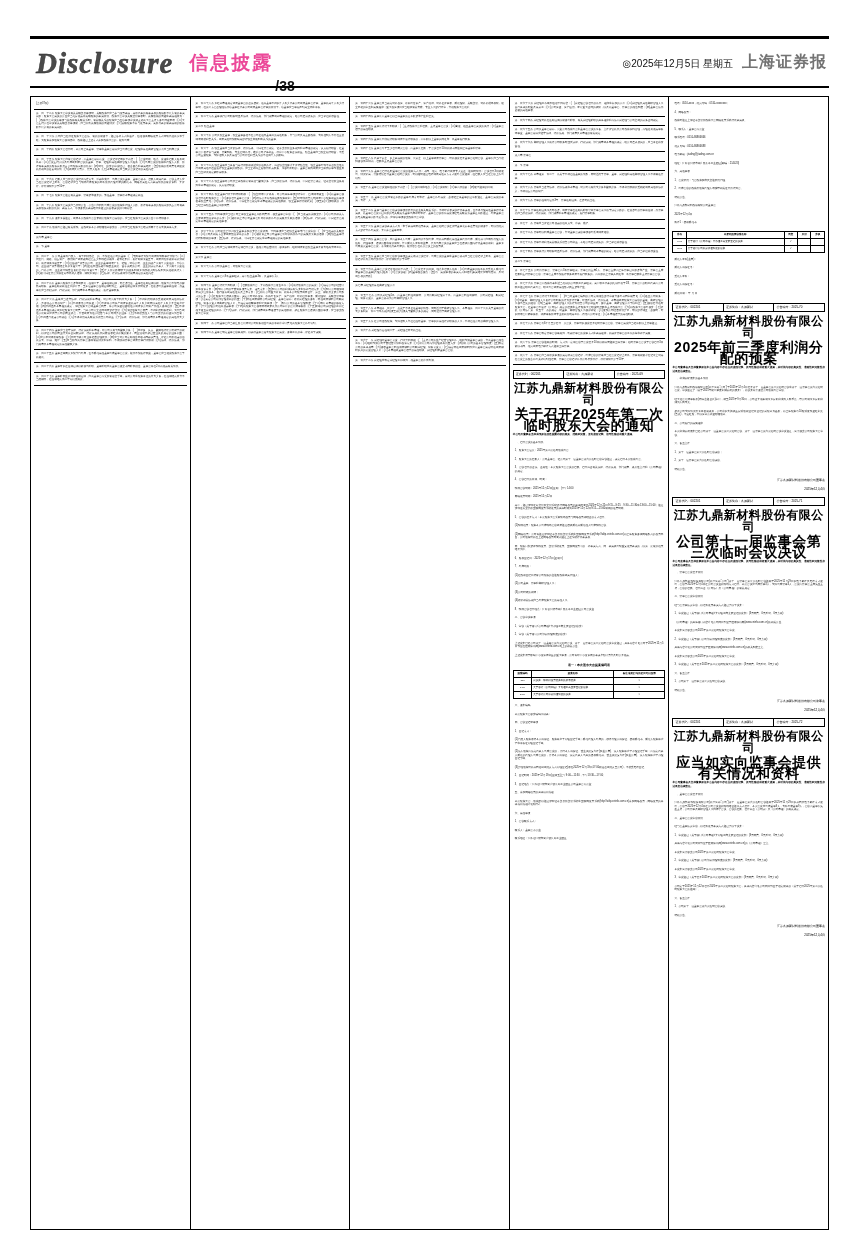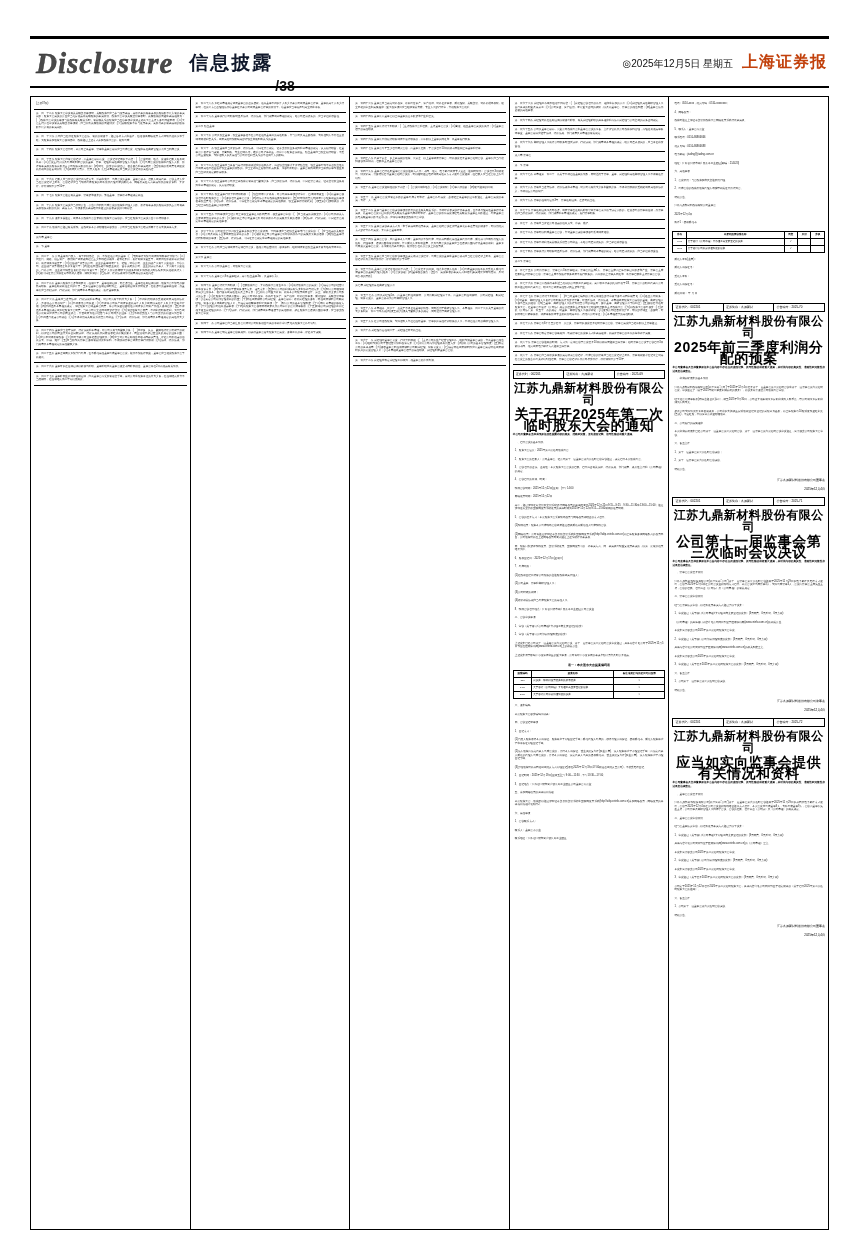--- a/index.html
+++ b/index.html
@@ -12,25 +12,25 @@
   .masthead{position:absolute;left:30px;right:28px;top:36px;height:52px;}
   .masthead .rule-top{position:absolute;left:0;right:0;top:0;height:3px;background:#000;}
   .masthead .rule-bot{position:absolute;left:0;right:0;bottom:0;height:2px;background:#000;}
   .mh-inner{position:absolute;left:0;right:0;top:4px;bottom:3px;display:flex;align-items:center;}
   .disclosure{
     font-family:"Liberation Serif","DejaVu Serif",serif;
     font-size:29px;font-weight:bold;font-style:italic;letter-spacing:1px;
     color:#4a4a4a;-webkit-text-stroke:0.4px #222;
     padding:0 6px;line-height:40px;
   }
-  .mh-cn{font-size:19px;font-weight:bold;margin-left:10px;letter-spacing:2px;color:#0f172a;}
+  .mh-cn{font-size:19px;font-weight:bold;margin-left:10px;letter-spacing:2px;color:#ec4899;}
   .mh-page{font-size:14px;font-weight:bold;margin-left:2px;color:#111;margin-top:47px;}
   .mh-right{margin-left:auto;display:flex;align-items:baseline;gap:9px;padding-right:2px;}
   .mh-date{font-size:10px;color:#111;}
-  .mh-paper{font-family:"Liberation Serif","DejaVu Serif",serif;font-size:16px;font-weight:bold;letter-spacing:1px;color:#c2410c;}
+  .mh-paper{font-family:"Liberation Serif","DejaVu Serif",serif;font-size:16px;font-weight:bold;letter-spacing:1px;color:#737373;}
 
   
   .frame{position:absolute;left:30px;right:28px;top:96px;bottom:24px;border:1px solid #000;}
   .cols{position:absolute;left:0;top:0;right:0;bottom:0;display:flex;}
   .col{flex:1 1 0;position:relative;border-right:1px solid #000;overflow:hidden;padding:3px 3px 0 3px;box-sizing:border-box;}
   .col:last-child{border-right:none;}
 
   
   .tiny{font-size:2.6px;line-height:3.5px;color:#1a1a1a;text-align:justify;}
   .cell{border-bottom:1px solid #000;padding:2px 2px 3px 2px;}

